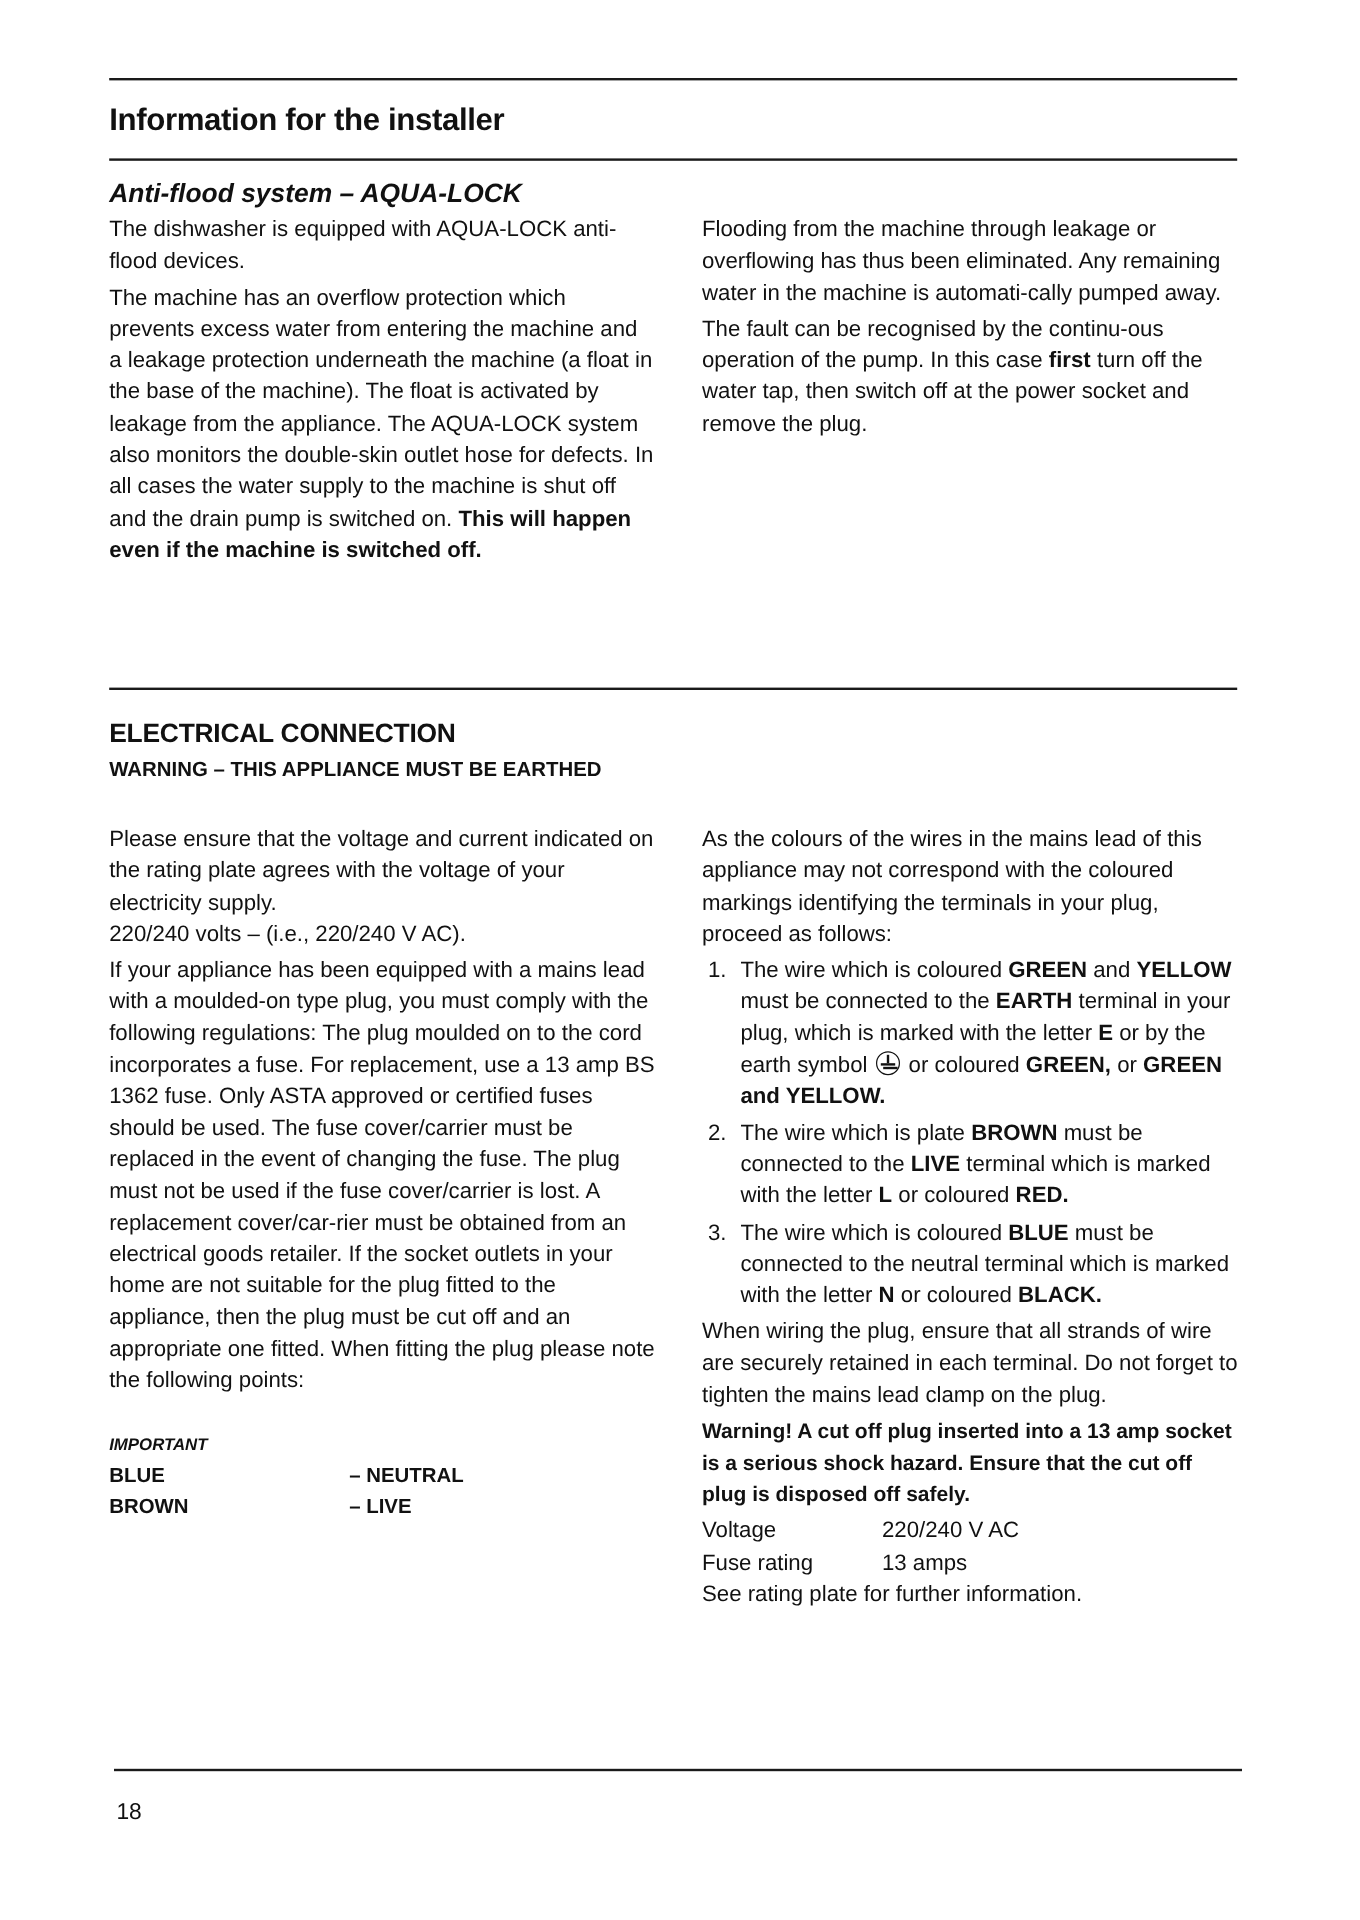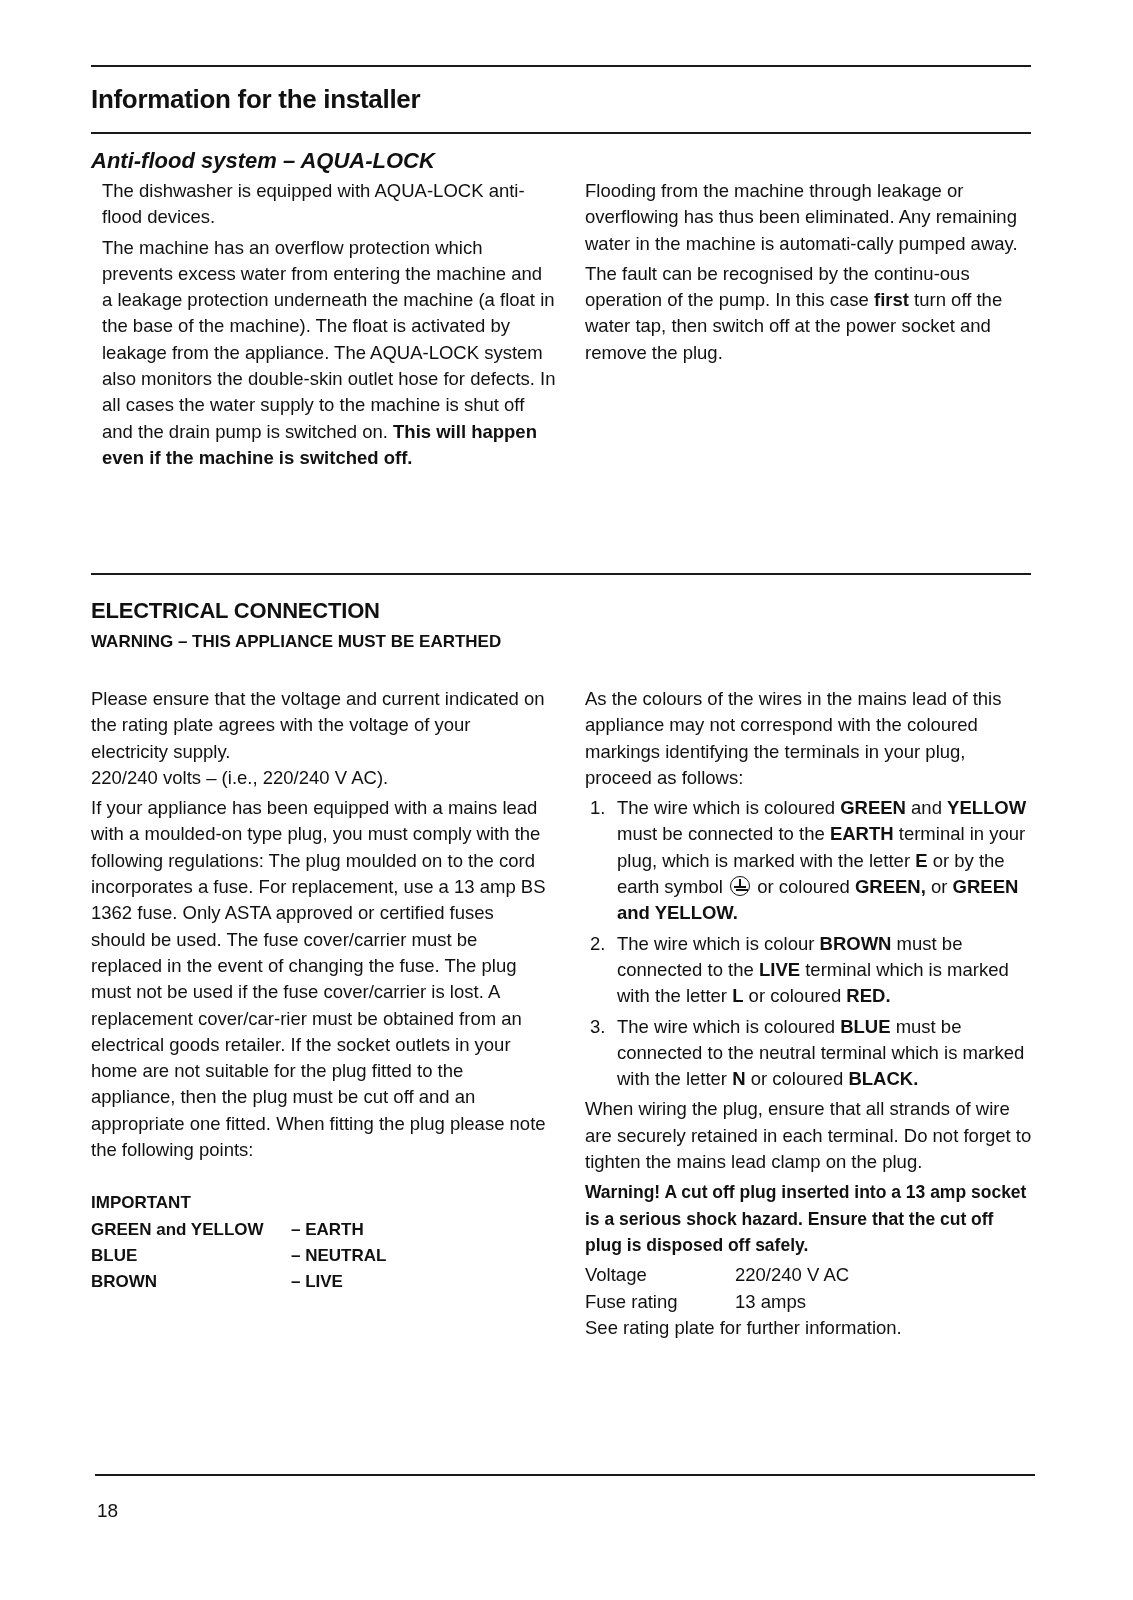--- a/index.html
+++ b/index.html
@@ -51,47 +51,43 @@
 </style>
 </head>
 <body>
 
 <div class="rule" style="left:91px; top:65px; width:940px;"></div>
 <h1 class="page-title">Information for the installer</h1>
 <div class="rule" style="left:91px; top:132px; width:940px;"></div>
 
 <h2 class="sub-title">Anti-flood system – AQUA-LOCK</h2>
 
-<div class="col" style="left:102px; top:178px; width:455px;">
+<div class="col" style="left:91px; top:178px; width:455px;">
   <p>The dishwasher is equipped with AQUA-LOCK anti-flood devices.</p>
   <p><span>The machine has an overflow protection which prevents excess water from entering the machine and a leakage protection underneath the machine (a float in the base of the machine). The float is activated by leakage from the appliance. The AQUA-LOCK system also monitors the double-skin outlet hose for defects. In all cases the water supply to the machine is shut off and the drain pump is switched on. </span><span class="b">This will happen even if the machine is switched off.</span></p>
 </div>
 
 <div class="col" style="left:585px; top:178px; width:445px;">
   <p>Flooding from the machine through leakage or overflowing has thus been eliminated. Any remaining water in the machine is automati-cally pumped away.</p>
   <p><span>The fault can be recognised by the continu-ous operation of the pump. In this case </span><span class="b">first</span><span> turn off the water tap, then switch off at the power socket and remove the plug.</span></p>
 </div>
 
 <div class="rule" style="left:91px; top:573px; width:940px;"></div>
 
 <h2 class="sec-title">ELECTRICAL CONNECTION</h2>
 <div class="warn-head">WARNING – THIS APPLIANCE MUST BE EARTHED</div>
 
 <div class="col" style="left:91px; top:686px; width:460px;">
   <p style="margin:0;">Please ensure that the voltage and current indicated on the rating plate agrees with the voltage of your electricity supply.</p>
   <p>220/240 volts – (i.e., 220/240 V AC).</p>
   <p>If your appliance has been equipped with a mains lead with a moulded-on type plug, you must comply with the following regulations: The plug moulded on to the cord incorporates a fuse. For replacement, use a 13 amp BS 1362 fuse. Only ASTA approved or certified fuses should be used. The fuse cover/carrier must be replaced in the event of changing the fuse. The plug must not be used if the fuse cover/carrier is lost. A replacement cover/car-rier must be obtained from an electrical goods retailer. If the socket outlets in your home are not suitable for the plug fitted to the appliance, then the plug must be cut off and an appropriate one fitted. When fitting the plug please note the following points:</p>
   <div style="height:22px;"></div>
-  <div class="b" style="font-size:17px; line-height:28px;">IMPORTANT</div>
+  <div class="b" style="font-size:14px; line-height:28px;font-style:italic;">IMPORTANT</div>
   <table class="code-table">
     <tbody>
-        <tr>
-      <td class="c1">GREEN and YELLOW</td>
-      <td>– EARTH</td>
-    </tr>
     <tr>
       <td class="c1">BLUE</td>
       <td>– NEUTRAL</td>
     </tr>
     <tr>
       <td class="c1">BROWN</td>
       <td>– LIVE</td>
     </tr>
   </tbody>
     </table>
@@ -99,21 +95,21 @@
 
 <div class="col" style="left:585px; top:686px; width:450px;">
   <p>As the colours of the wires in the mains lead of this appliance may not correspond with the coloured markings identifying the terminals in your plug, proceed as follows:</p>
   <ol class="steps">
     <li>
       <span class="num">1.</span>
       <span>The wire which is coloured </span><span class="b">GREEN</span><span> and </span><span class="b">YELLOW</span><span> must be connected to the </span><span class="b">EARTH</span><span> terminal in your plug, which is marked with the letter </span><span class="b">E</span><span> or by the earth symbol</span> <span class="earth-sym"></span><span> or coloured </span><span class="b">GREEN,</span><span> or </span><span class="b">GREEN and YELLOW.</span>
     </li>
     <li>
       <span class="num">2.</span>
-      <span>The wire which is colour </span><span class="b">BROWN</span><span> must be connected to the </span><span class="b">LIVE</span><span> terminal which is marked with the letter </span><span class="b">L</span><span> or coloured </span><span class="b">RED.</span>
+      <span>The wire which is plate </span><span class="b">BROWN</span><span> must be connected to the </span><span class="b">LIVE</span><span> terminal which is marked with the letter </span><span class="b">L</span><span> or coloured </span><span class="b">RED.</span>
     </li>
     <li>
       <span class="num">3.</span>
       <span>The wire which is coloured </span><span class="b">BLUE</span><span> must be connected to the neutral terminal which is marked with the letter </span><span class="b">N</span><span> or coloured </span><span class="b">BLACK.</span>
     </li>
   </ol>
   <p>When wiring the plug, ensure that all strands of wire are securely retained in each terminal. Do not forget to tighten the mains lead clamp on the plug.</p>
   <p class="b" style="font-size:17.5px;">Warning! A cut off plug inserted into a 13 amp socket is a serious shock hazard. Ensure that the cut off plug is disposed off safely.</p>
   <table class="spec-table">
     <tbody>

